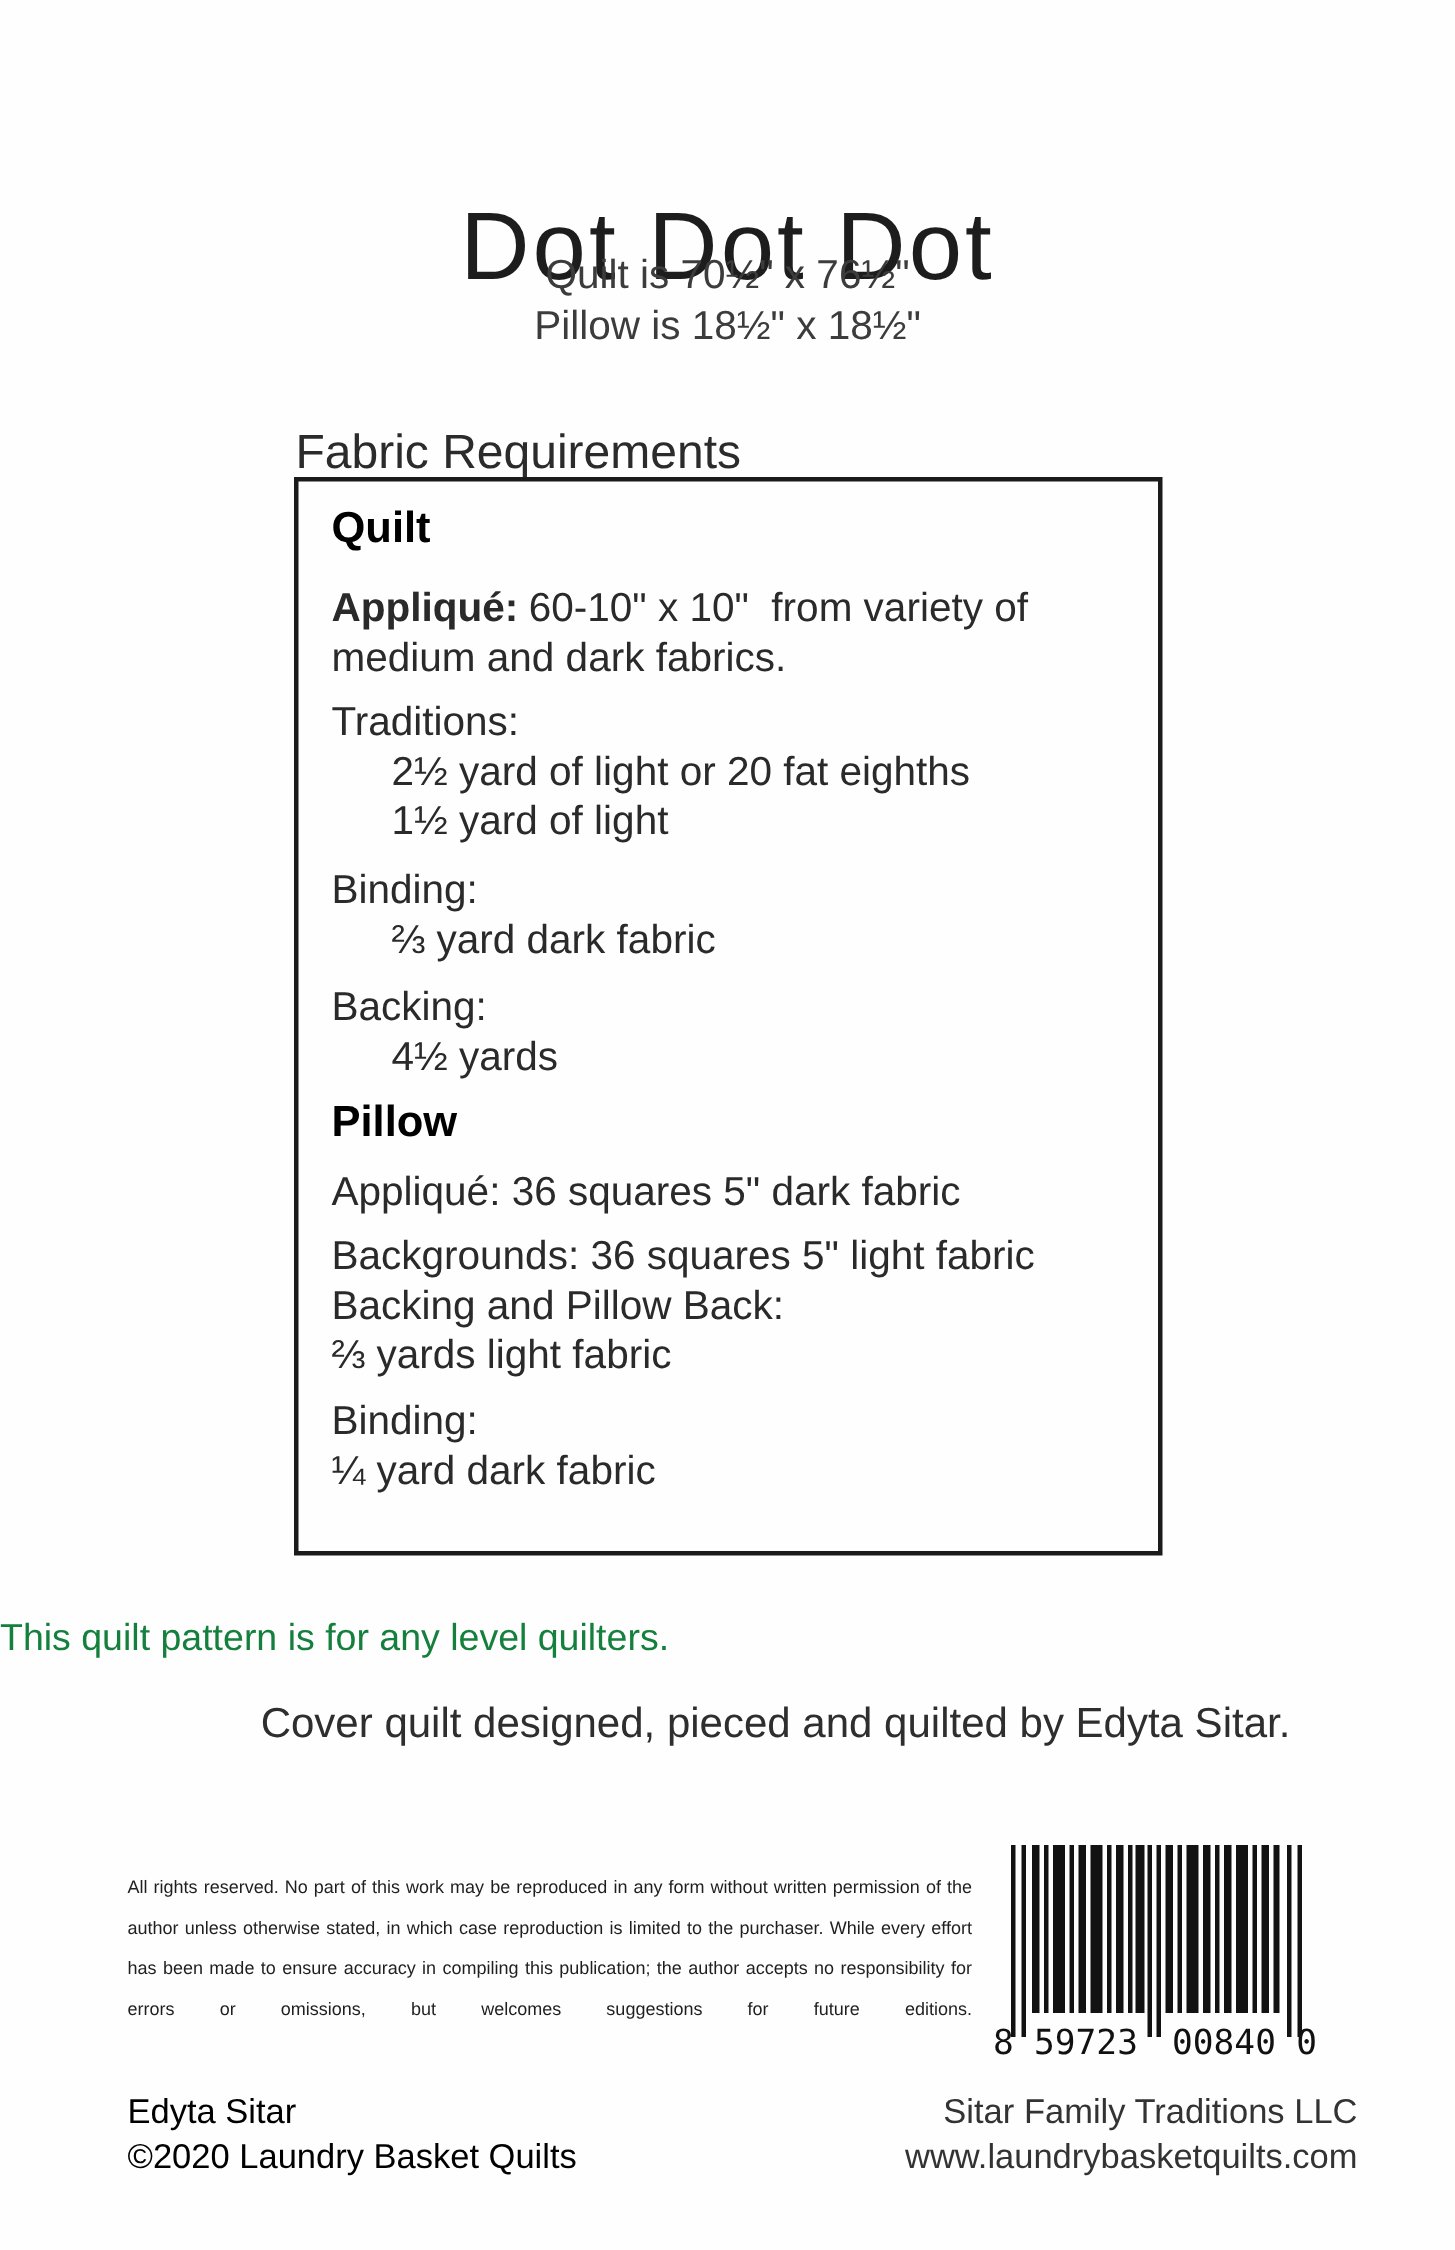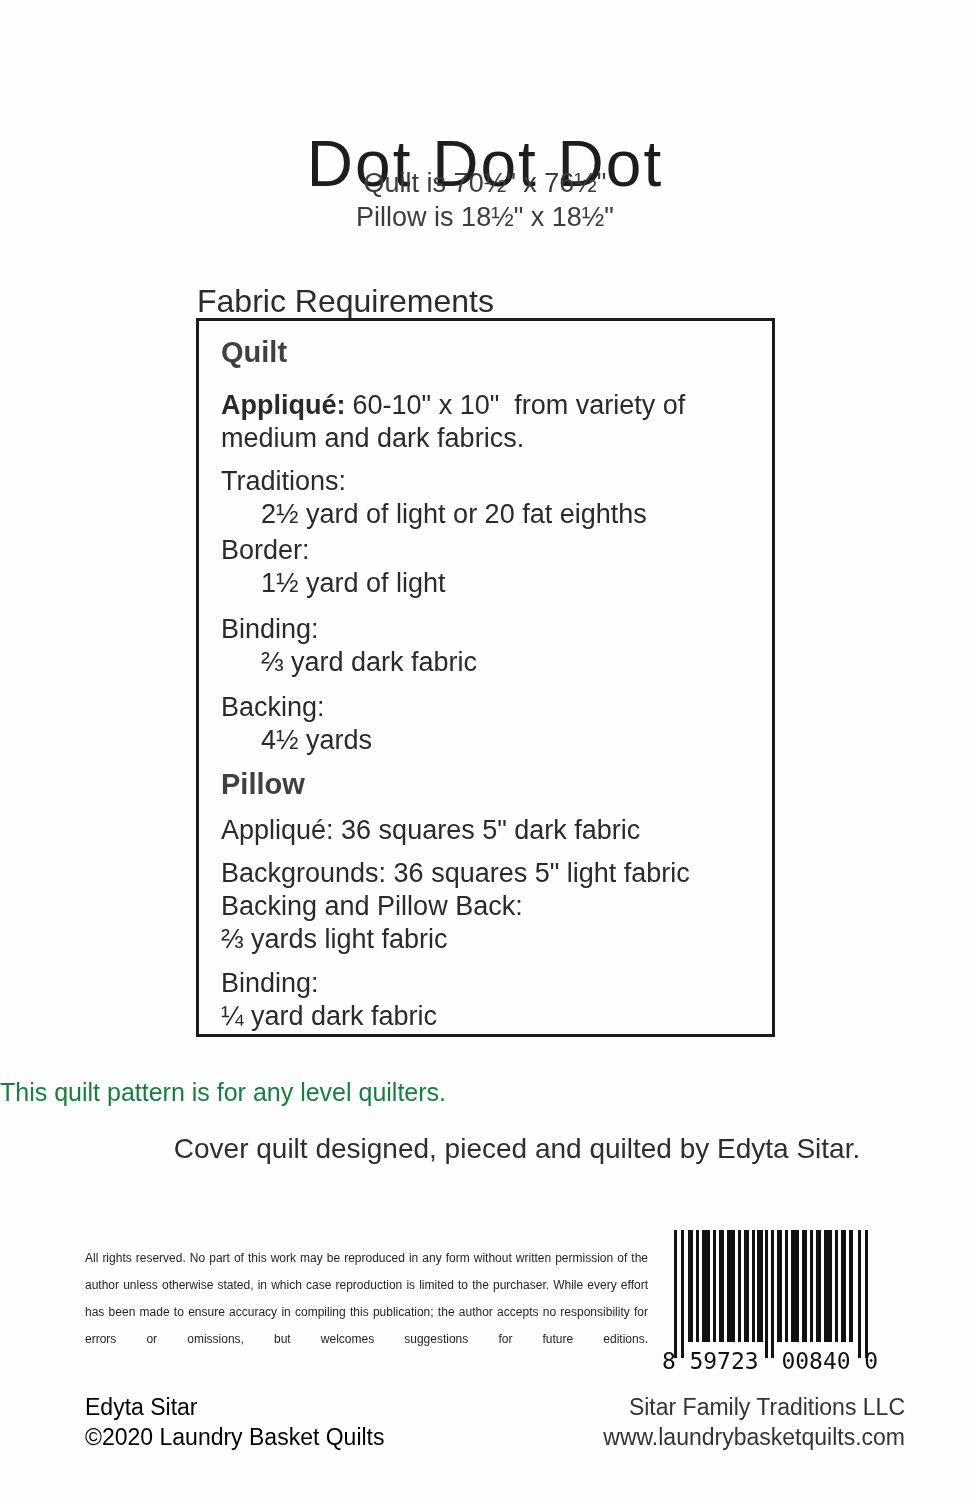--- a/index.html
+++ b/index.html
@@ -40,21 +40,21 @@
   }
   
   .req-box {
     position: absolute;
     left: 196px; top: 318px;
     width: 579px; height: 719px;
     border: 3px solid #1b1b1b;
     box-sizing: border-box;
     padding: 12px 18px 0 22px;
   }
-  .req-box .h { font-size: 29px; font-weight: 700; line-height: 34px; color: #404040; }
+  .req-box .h { font-size: 29px; font-weight: 700; line-height: 34px; color: #000000; }
   .req-box .t { font-size: 27px; line-height: 33px; color: #2a2a2a; }
   .req-box .ind { padding-left: 40px; }
   .req-box p, .req-box div { margin: 0; }
   .b { font-weight: 700; }
   .lbl-gap { margin-right: 7px; }
   
   .note-level {
     position: absolute; top: 1078px; left: 0; width: 100%;
     text-align: left; font-size: 25px; color: #15803d;
   }
@@ -106,21 +106,20 @@
 
   <h2 class="section-heading">Fabric Requirements</h2>
 
   <div class="req-box">
     <div class="h" style="margin-top:2px">Quilt</div>
 
     <p class="t" style="margin-top:20px; width:510px"><span class="b lbl-gap">Appliqué:</span><span>60-10" x 10"&nbsp; from variety of medium and dark fabrics.</span></p>
 
     <div class="t" style="margin-top:10px">Traditions:</div>
     <div class="t ind">2½ yard of light or 20 fat eighths</div>
-    <div class="t" style="margin-top:3px">Border:</div>
     <div class="t ind">1½ yard of light</div>
 
     <div class="t" style="margin-top:13px">Binding:</div>
     <div class="t ind">⅔ yard dark fabric</div>
 
     <div class="t" style="margin-top:12px">Backing:</div>
     <div class="t ind">4½ yards</div>
 
     <div class="h" style="margin-top:10px">Pillow</div>
 

